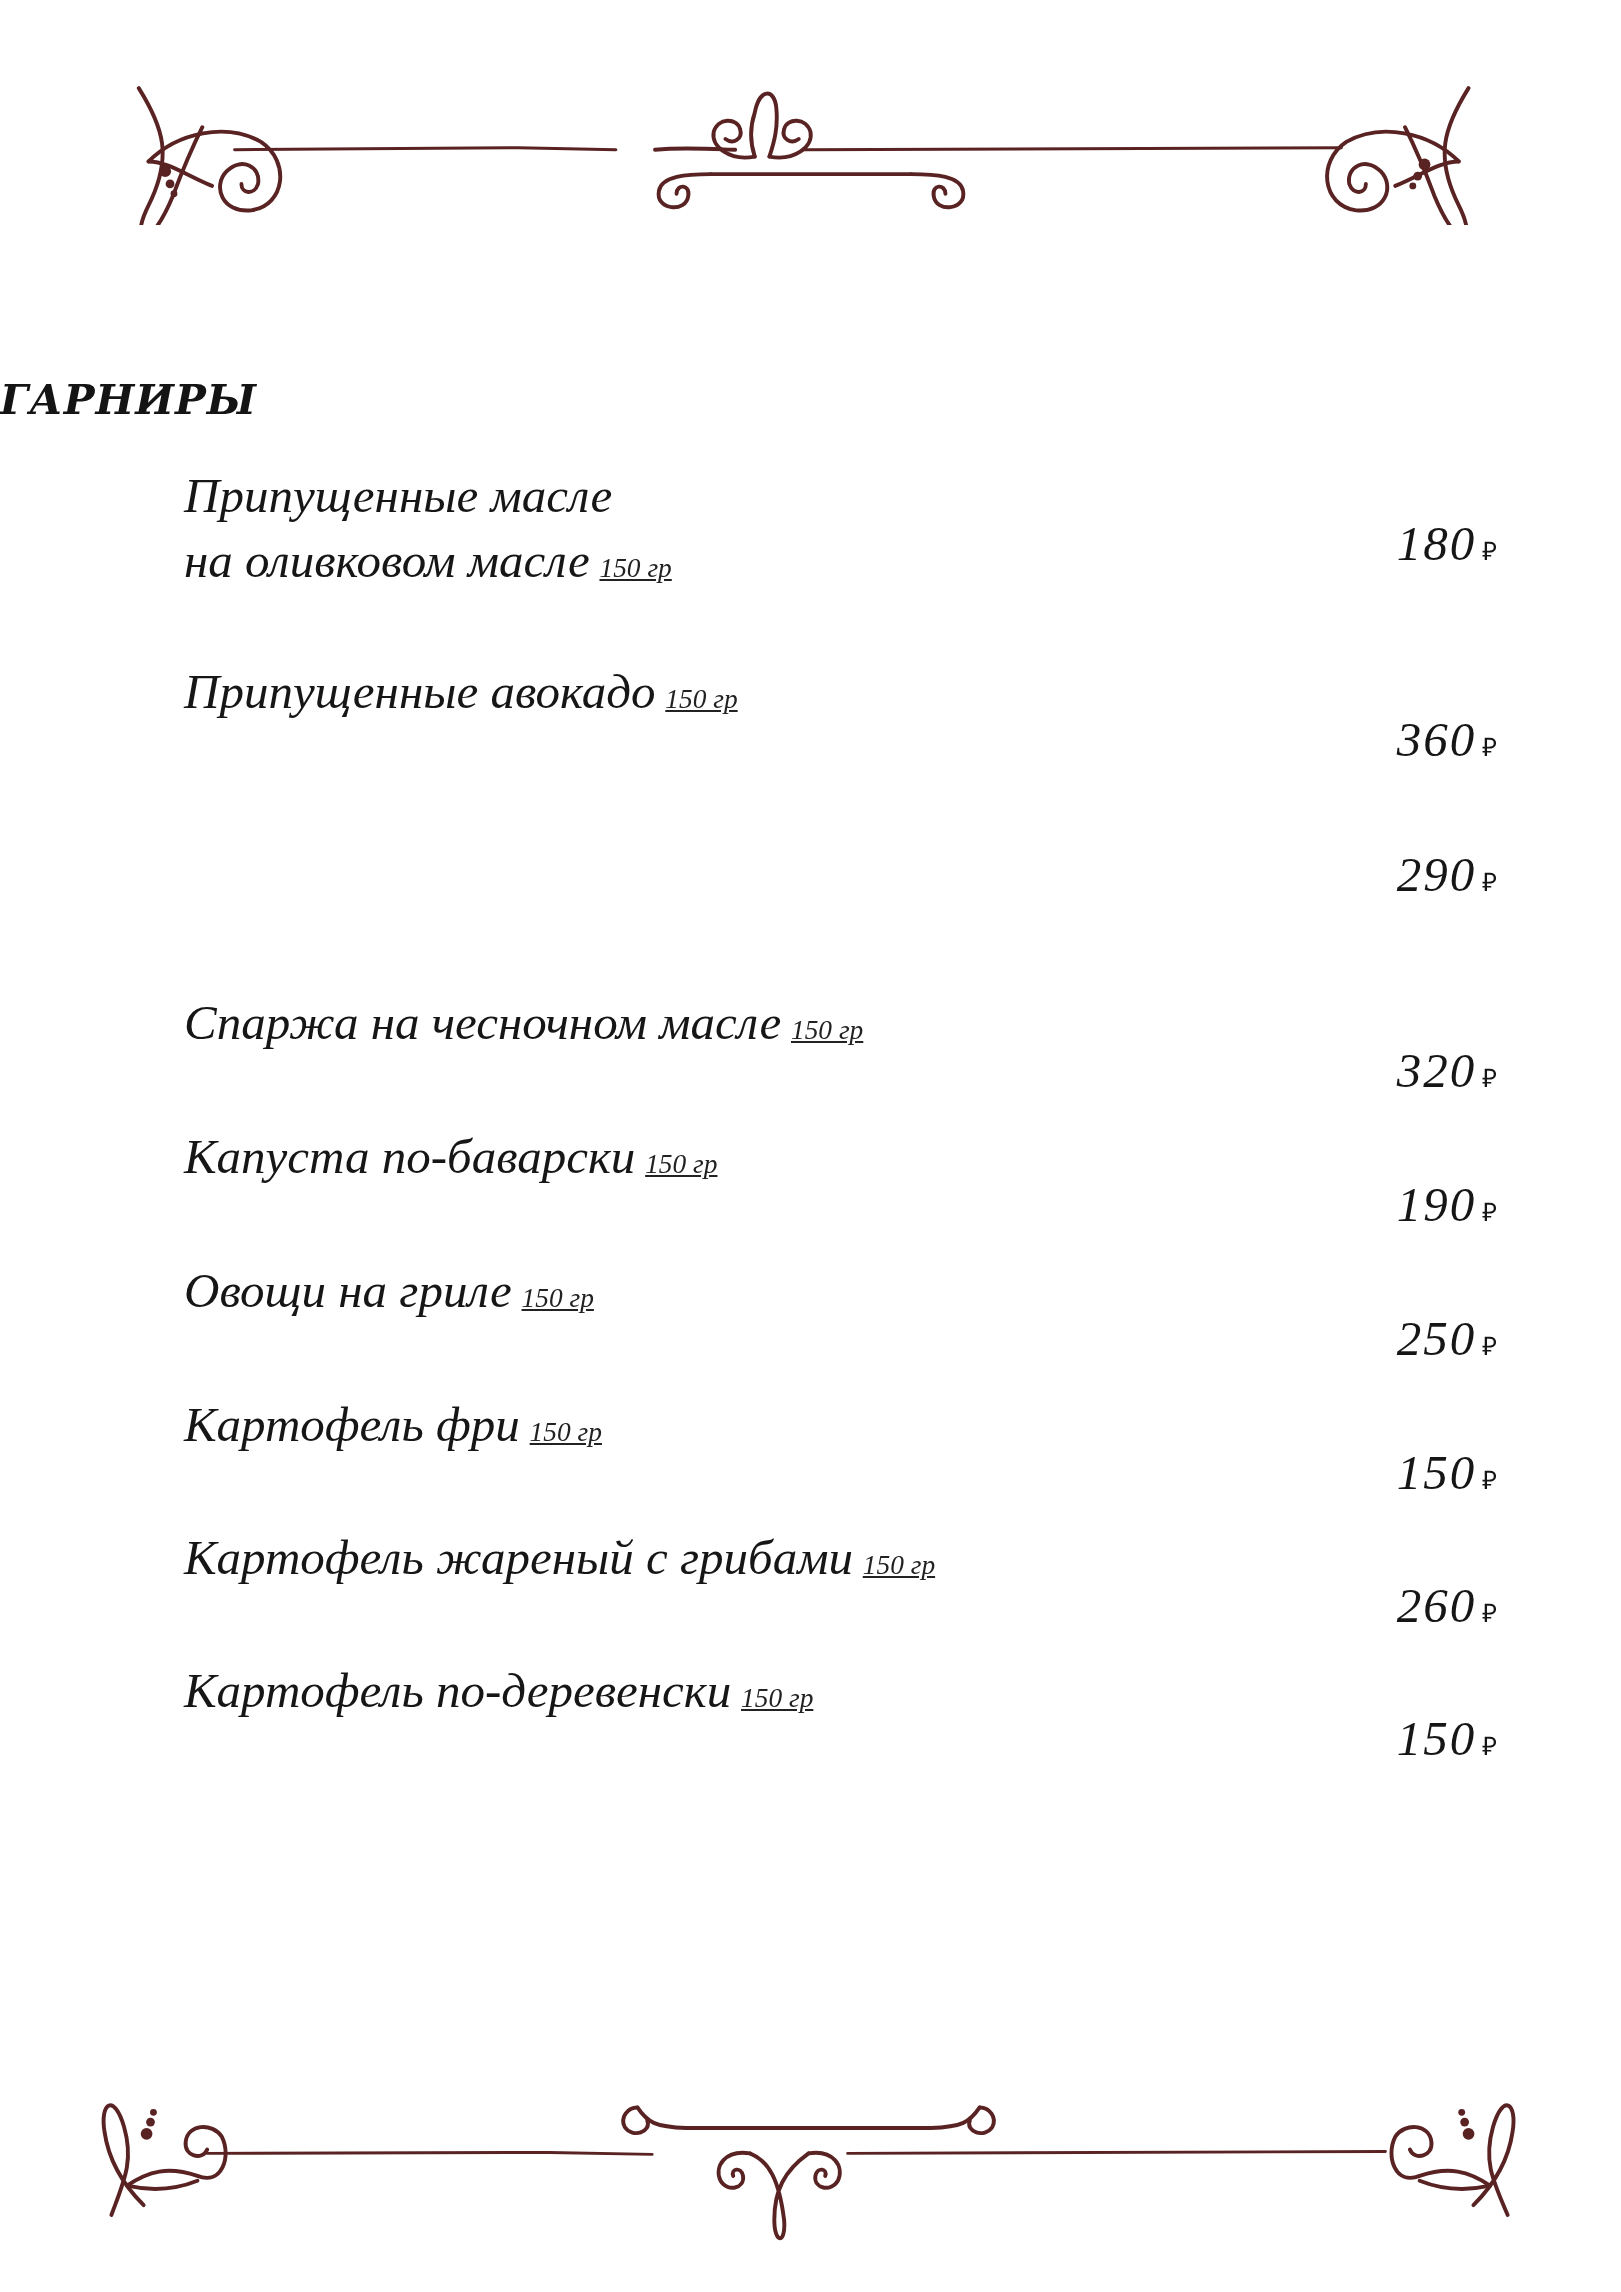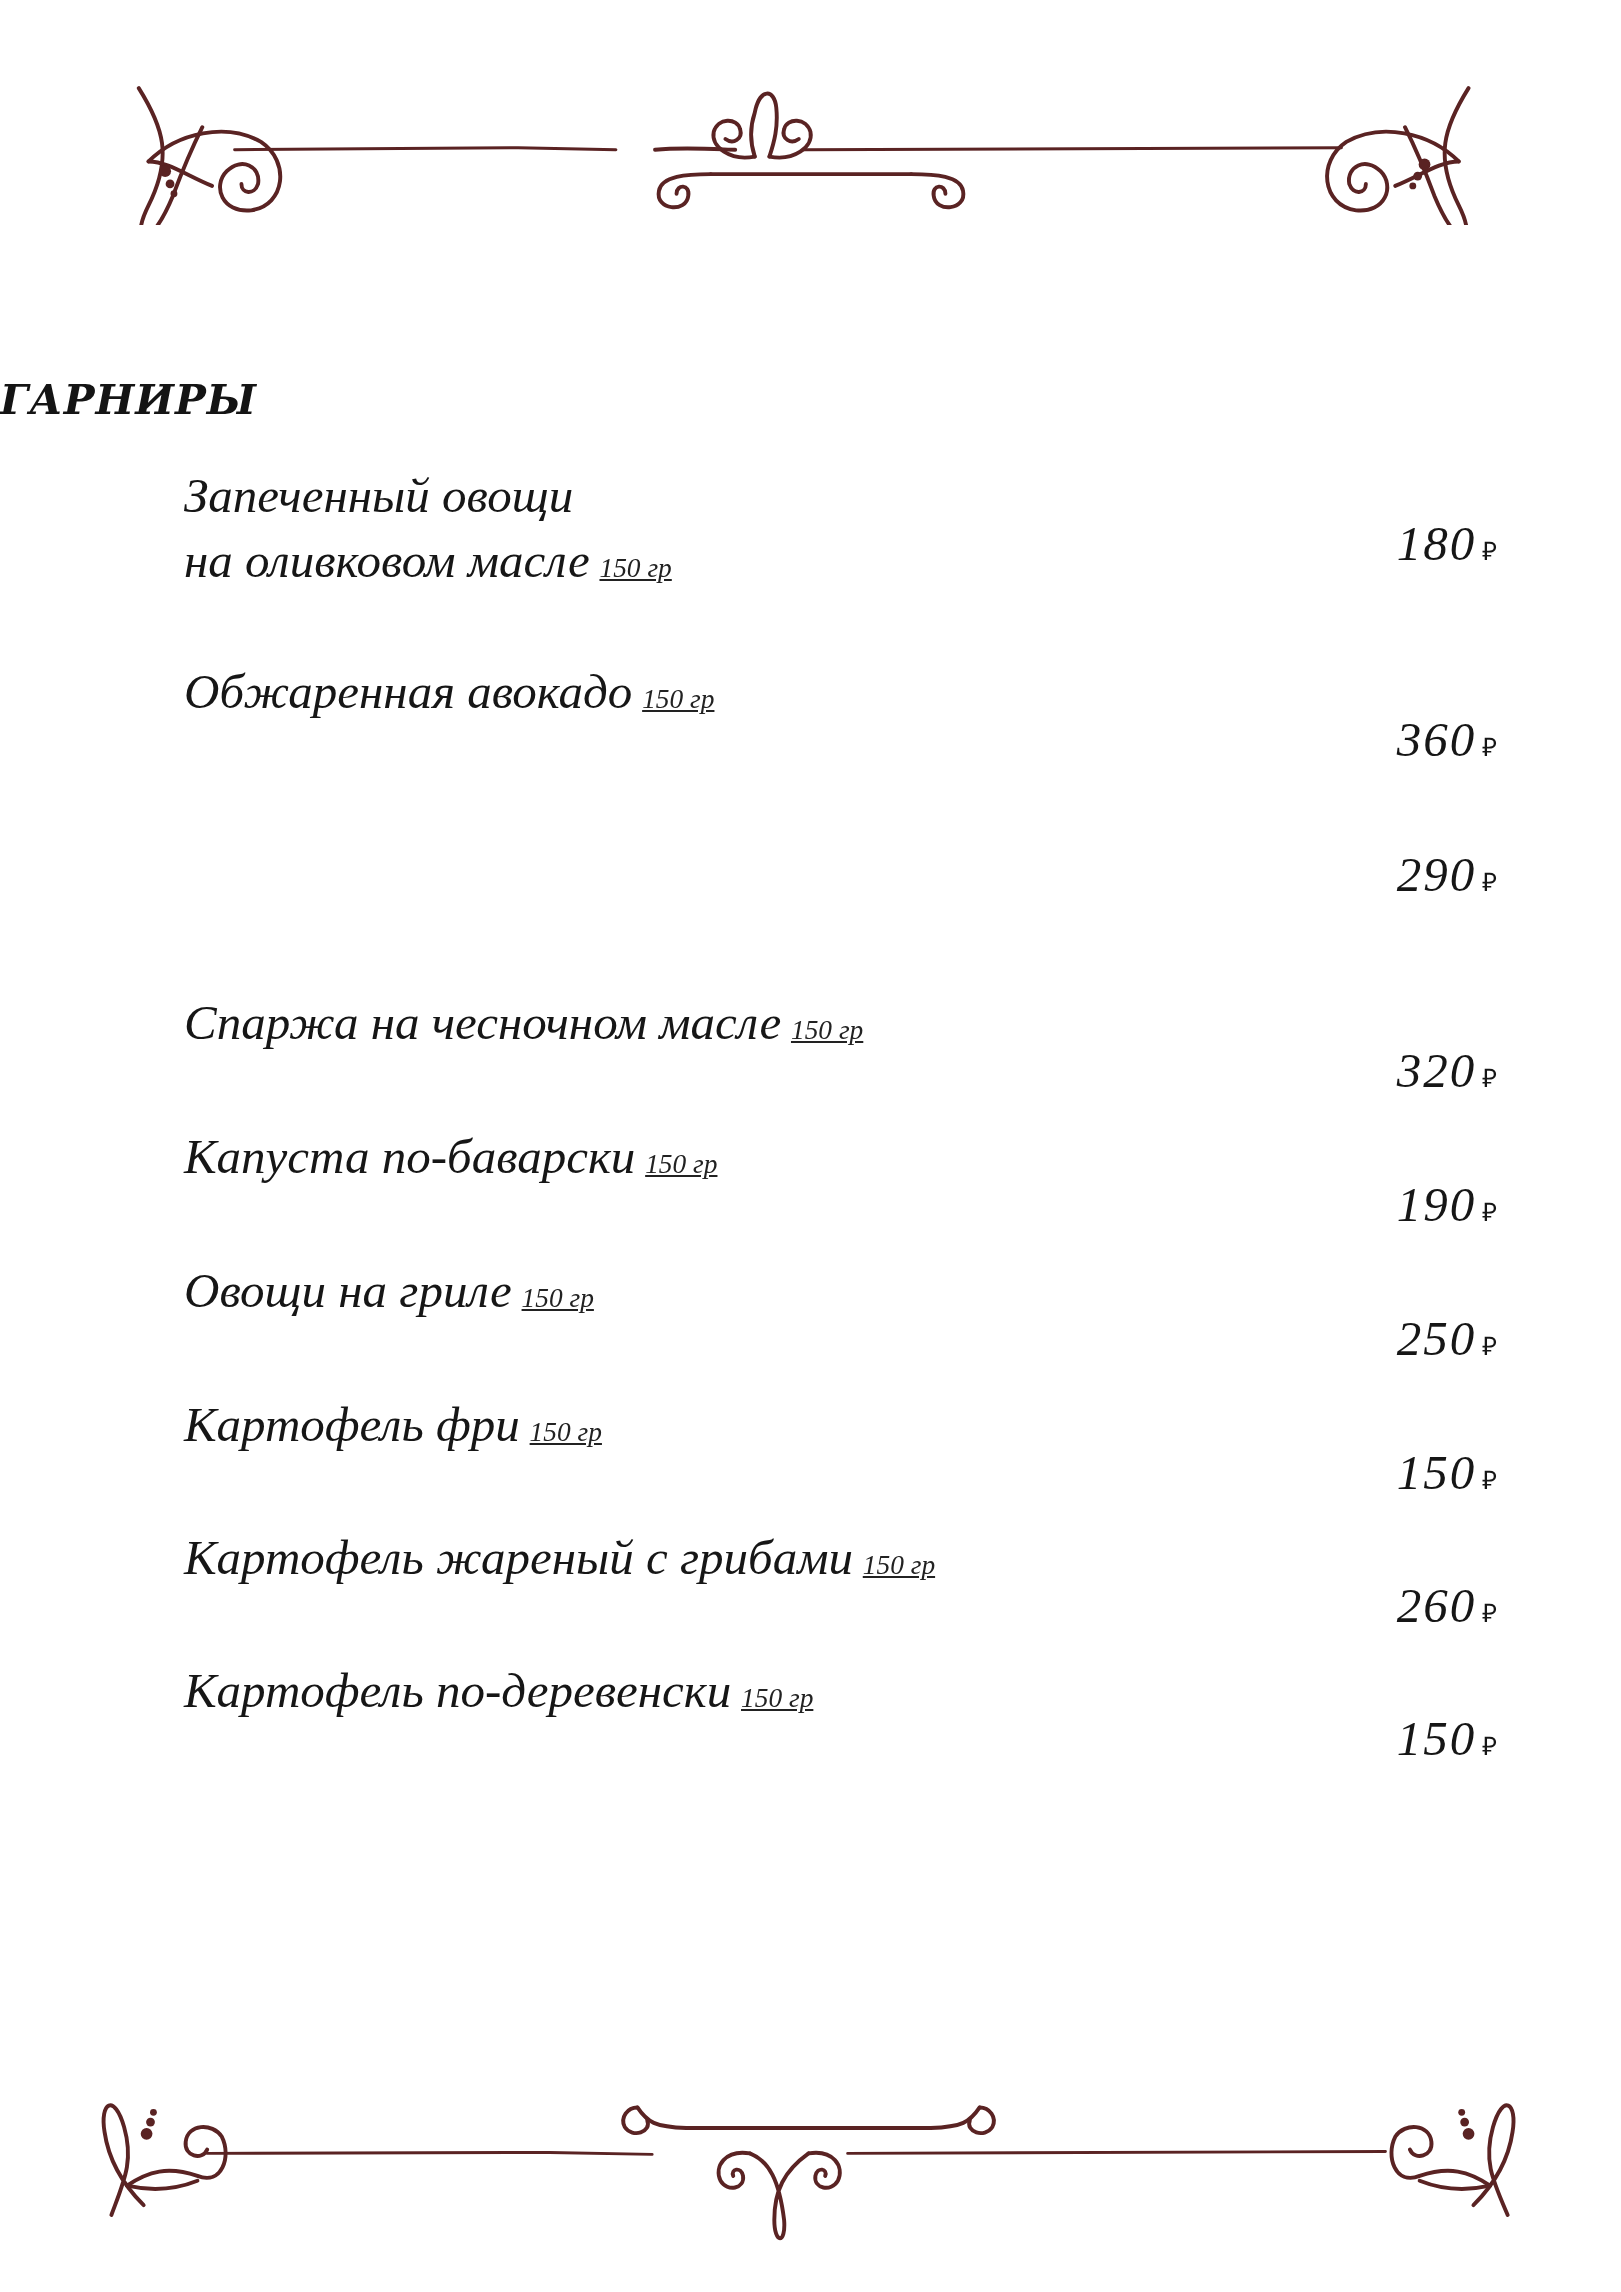--- a/index.html
+++ b/index.html
@@ -55,27 +55,27 @@
       <circle cx="1448" cy="130" r="4.5" fill="#5a2323" stroke="none"></circle>
       <circle cx="1443" cy="140" r="3.5" fill="#5a2323" stroke="none"></circle>
     </g>
   </svg>
 </div>
 
 <div class="title">ГАРНИРЫ</div>
 
 <div class="menu">
   <div class="item" style="top:463px">
-    <div class="name">Запеченный овощи</div>
+    <div class="name">Припущенные масле</div>
     <div class="name"><span>на оливковом масле</span><span class="weight">150 гр</span></div>
     <div class="price"><span>180</span><span class="cur">₽</span></div>
   </div>
 
   <div class="item" style="top:659px">
-    <div class="name"><span>Обжаренная  авокадо</span><span class="weight">150 гр</span></div>
+    <div class="name"><span>Припущенные  авокадо</span><span class="weight">150 гр</span></div>
     <div class="price"><span>360</span><span class="cur">₽</span></div>
   </div>
 
   <div class="item" style="top:794px">
     <div class="price"><span>290</span><span class="cur">₽</span></div>
   </div>
 
   <div class="item" style="top:990px">
     <div class="name"><span>Спаржа на чесночном  масле</span><span class="weight">150 гр</span></div>
     <div class="price"><span>320</span><span class="cur">₽</span></div>

